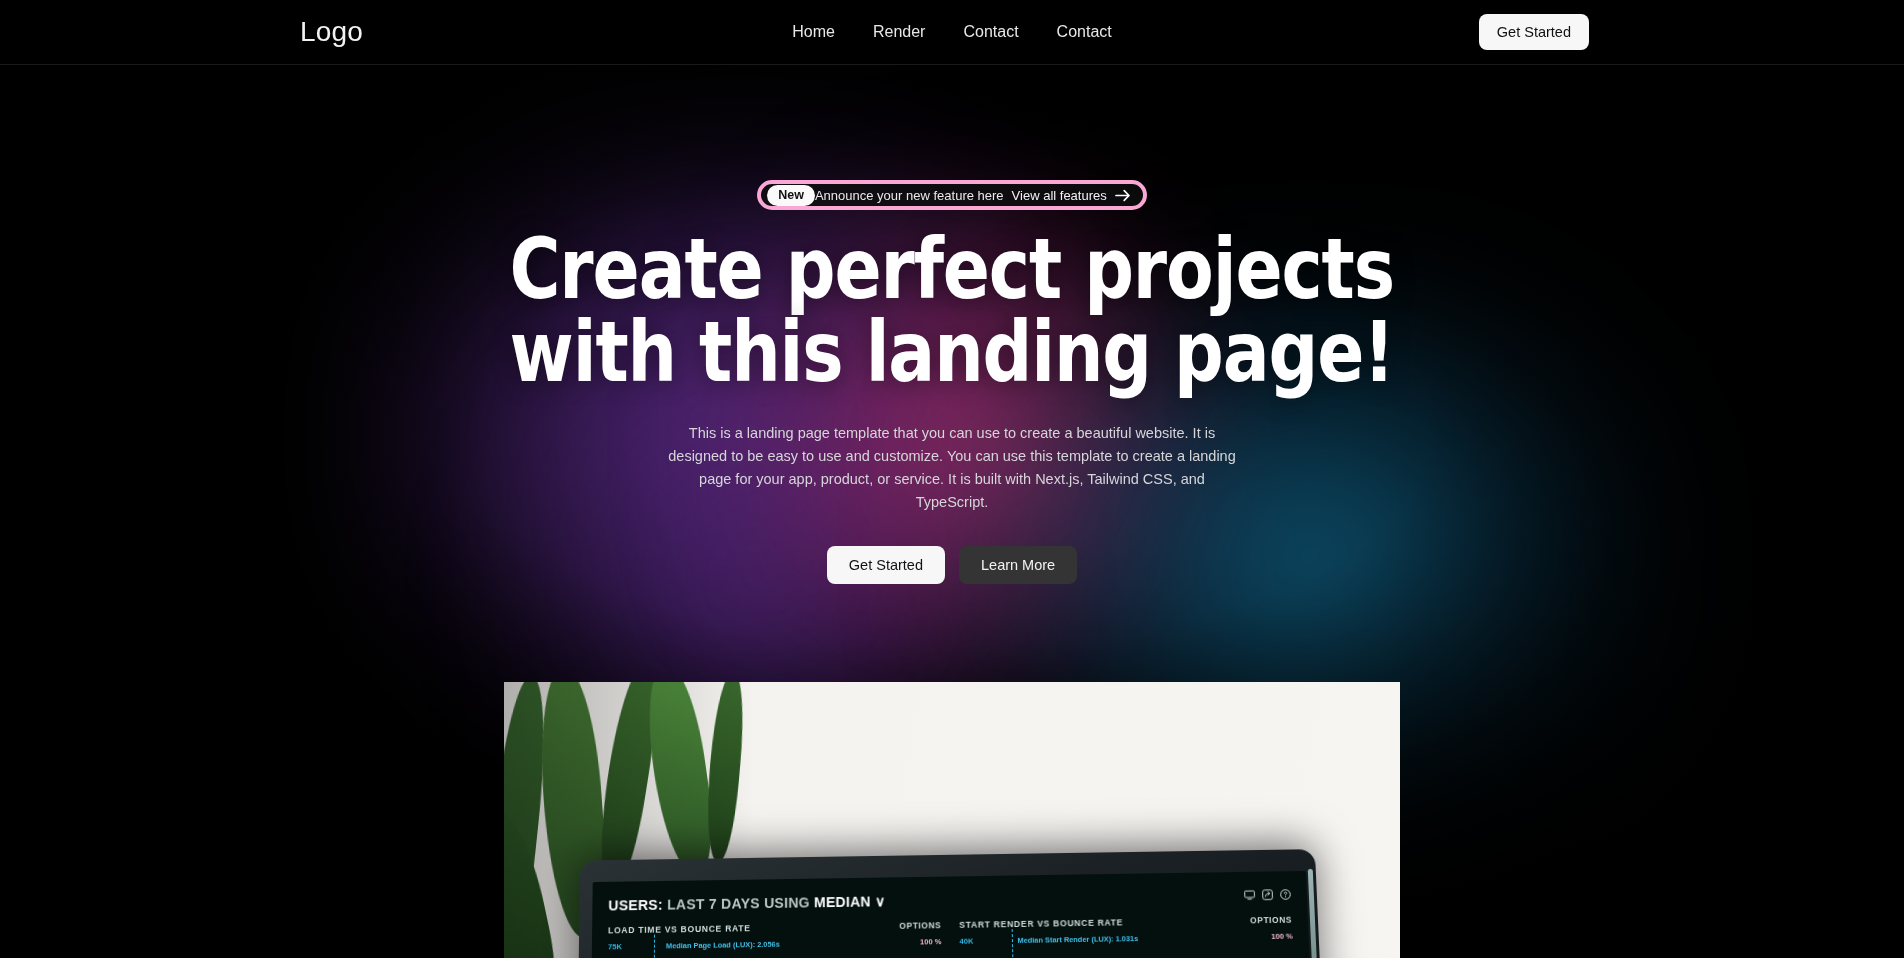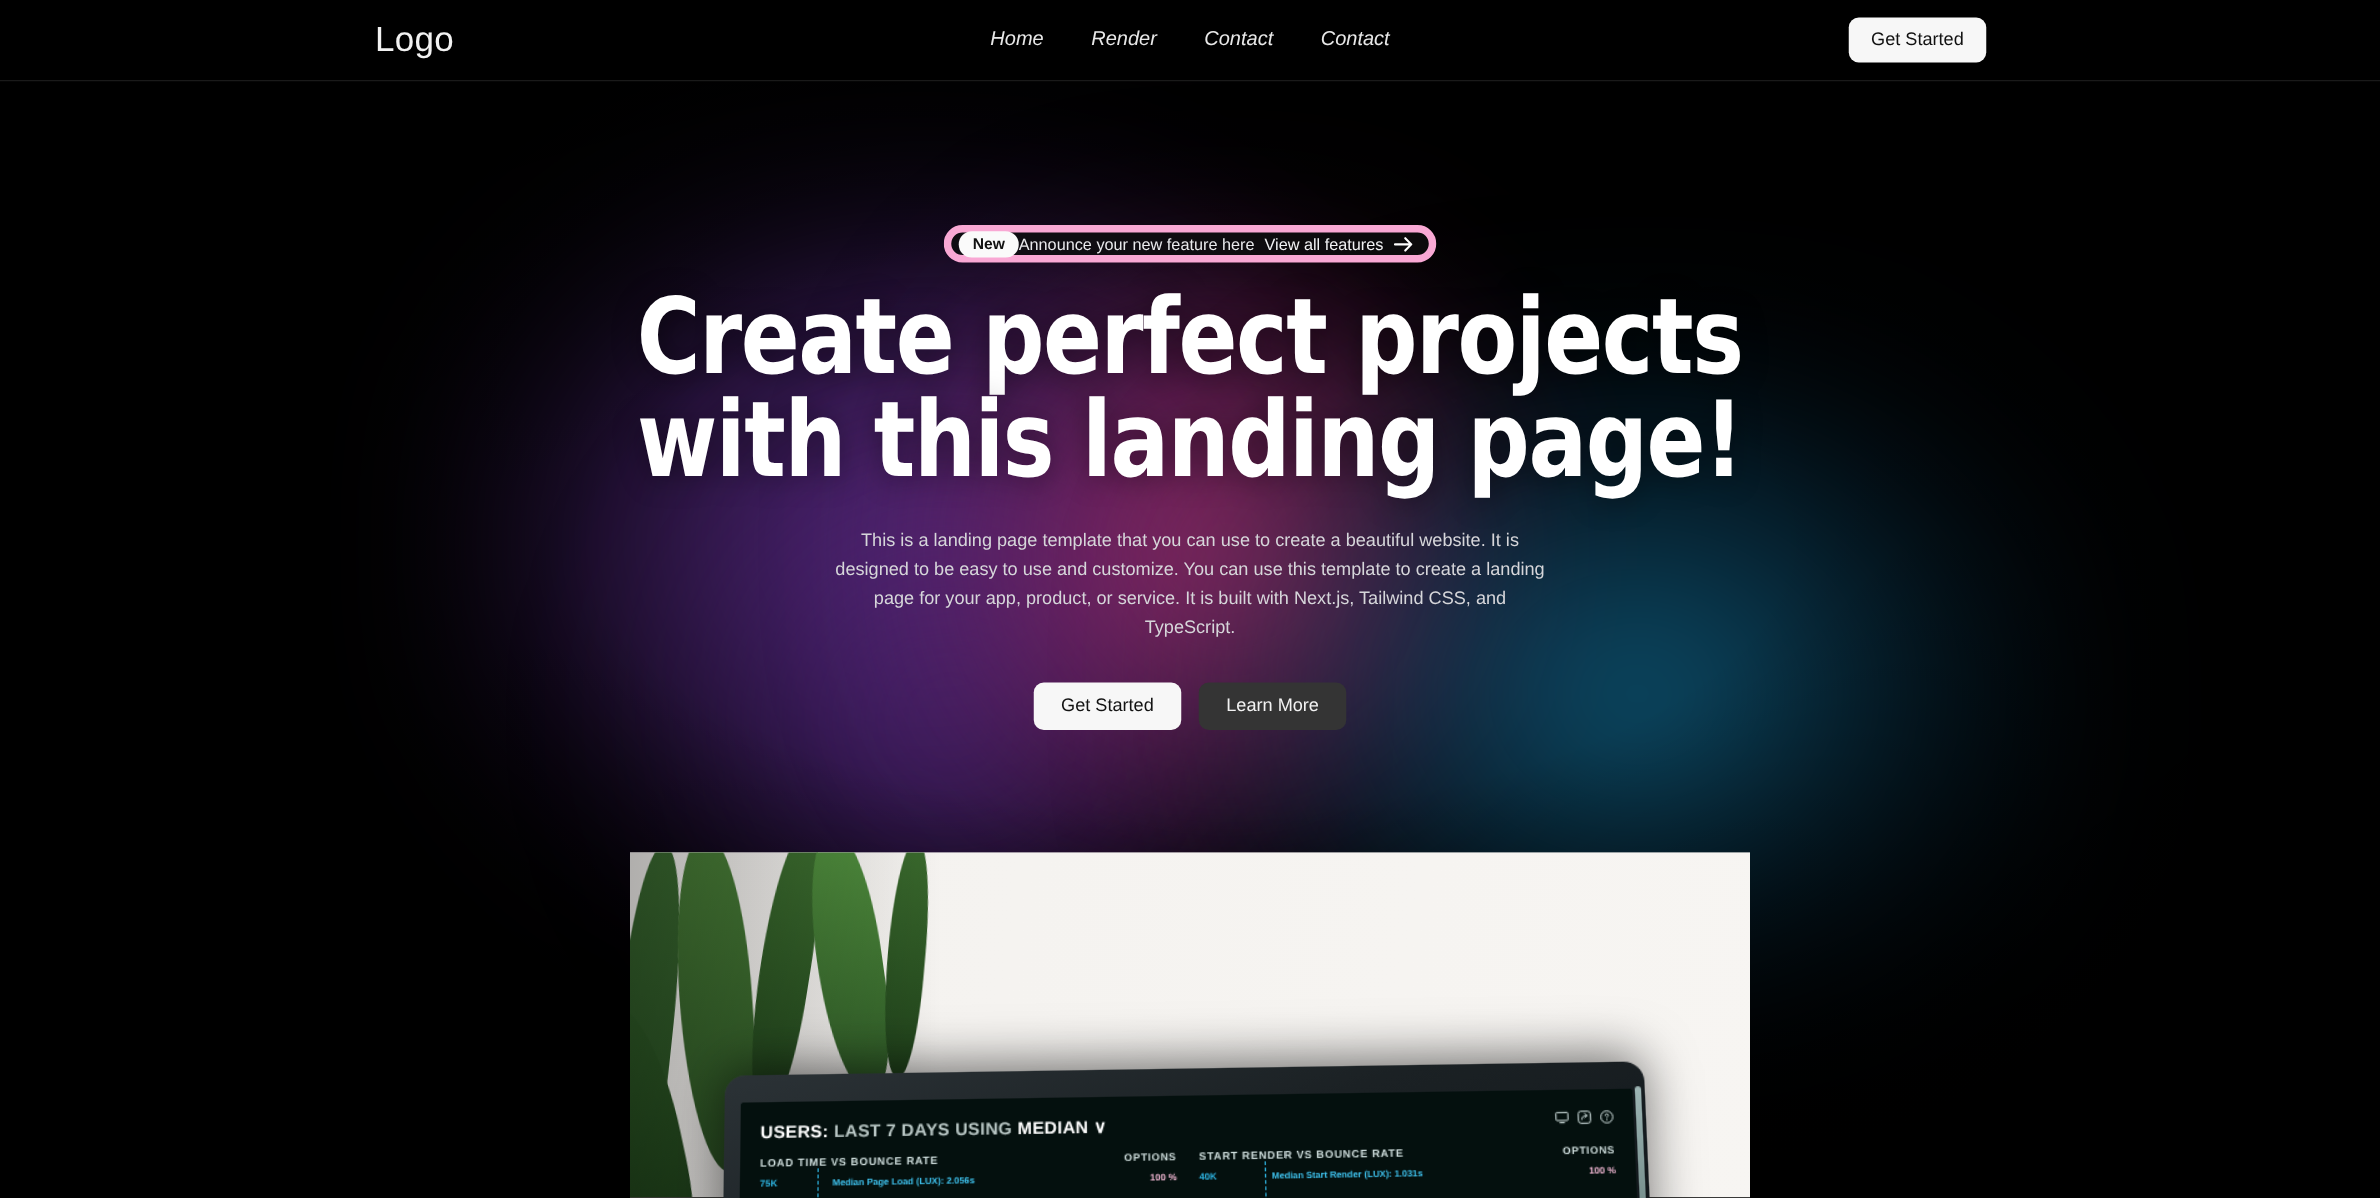--- a/index.html
+++ b/index.html
@@ -17,21 +17,21 @@
     background:#000;
     border-bottom:1px solid #1a1a1a;
     z-index:50;
   }
   .logo {
     position:absolute; left:300px; top:50%; transform:translateY(-50%);
     color:#f2f2f2; font-size:28px; font-weight:400; letter-spacing:.2px;
   }
   .navlinks {
     position:absolute; left:50%; top:50%; transform:translate(-50%,-50%);
-    display:flex; align-items:center; gap:38px;font-style:italic;
+    display:flex; align-items:center; gap:38px;
   }
   .navlink {
     color:#e8e8e8; font-size:16px; font-weight:400; text-decoration:none;
     white-space:nowrap;
   }
   .nav-cta {
     position:absolute; right:315px; top:50%; transform:translateY(-50%);
     background:#f7f7f7; color:#111; border:none;
     font-family:"Liberation Sans", sans-serif;
     font-size:14.5px; padding:10px 18px; border-radius:8px;
@@ -88,21 +88,21 @@
   .hero-inner {
     position:absolute; left:0; top:0; width:1904px; height:893px; z-index:5;
     display:flex; flex-direction:column; align-items:center;
   }
 
   
   .announce {
     margin-top:115px;
     display:inline-flex; align-items:center; gap:0;
     background:rgba(14,14,16,0.78);
-    border:6px solid #f9a8d4;
+    border:4px solid #f9a8d4;
     border-radius:999px;
     padding:5px 12px 5px 6px;
     height:30px;
     backdrop-filter:blur(4px);
   }
   .badge-new {
     background:#fafafa; color:#111;
     font-size:12.5px; font-weight:700;
     padding:3px 11px; border-radius:999px; line-height:1.2;
   }

